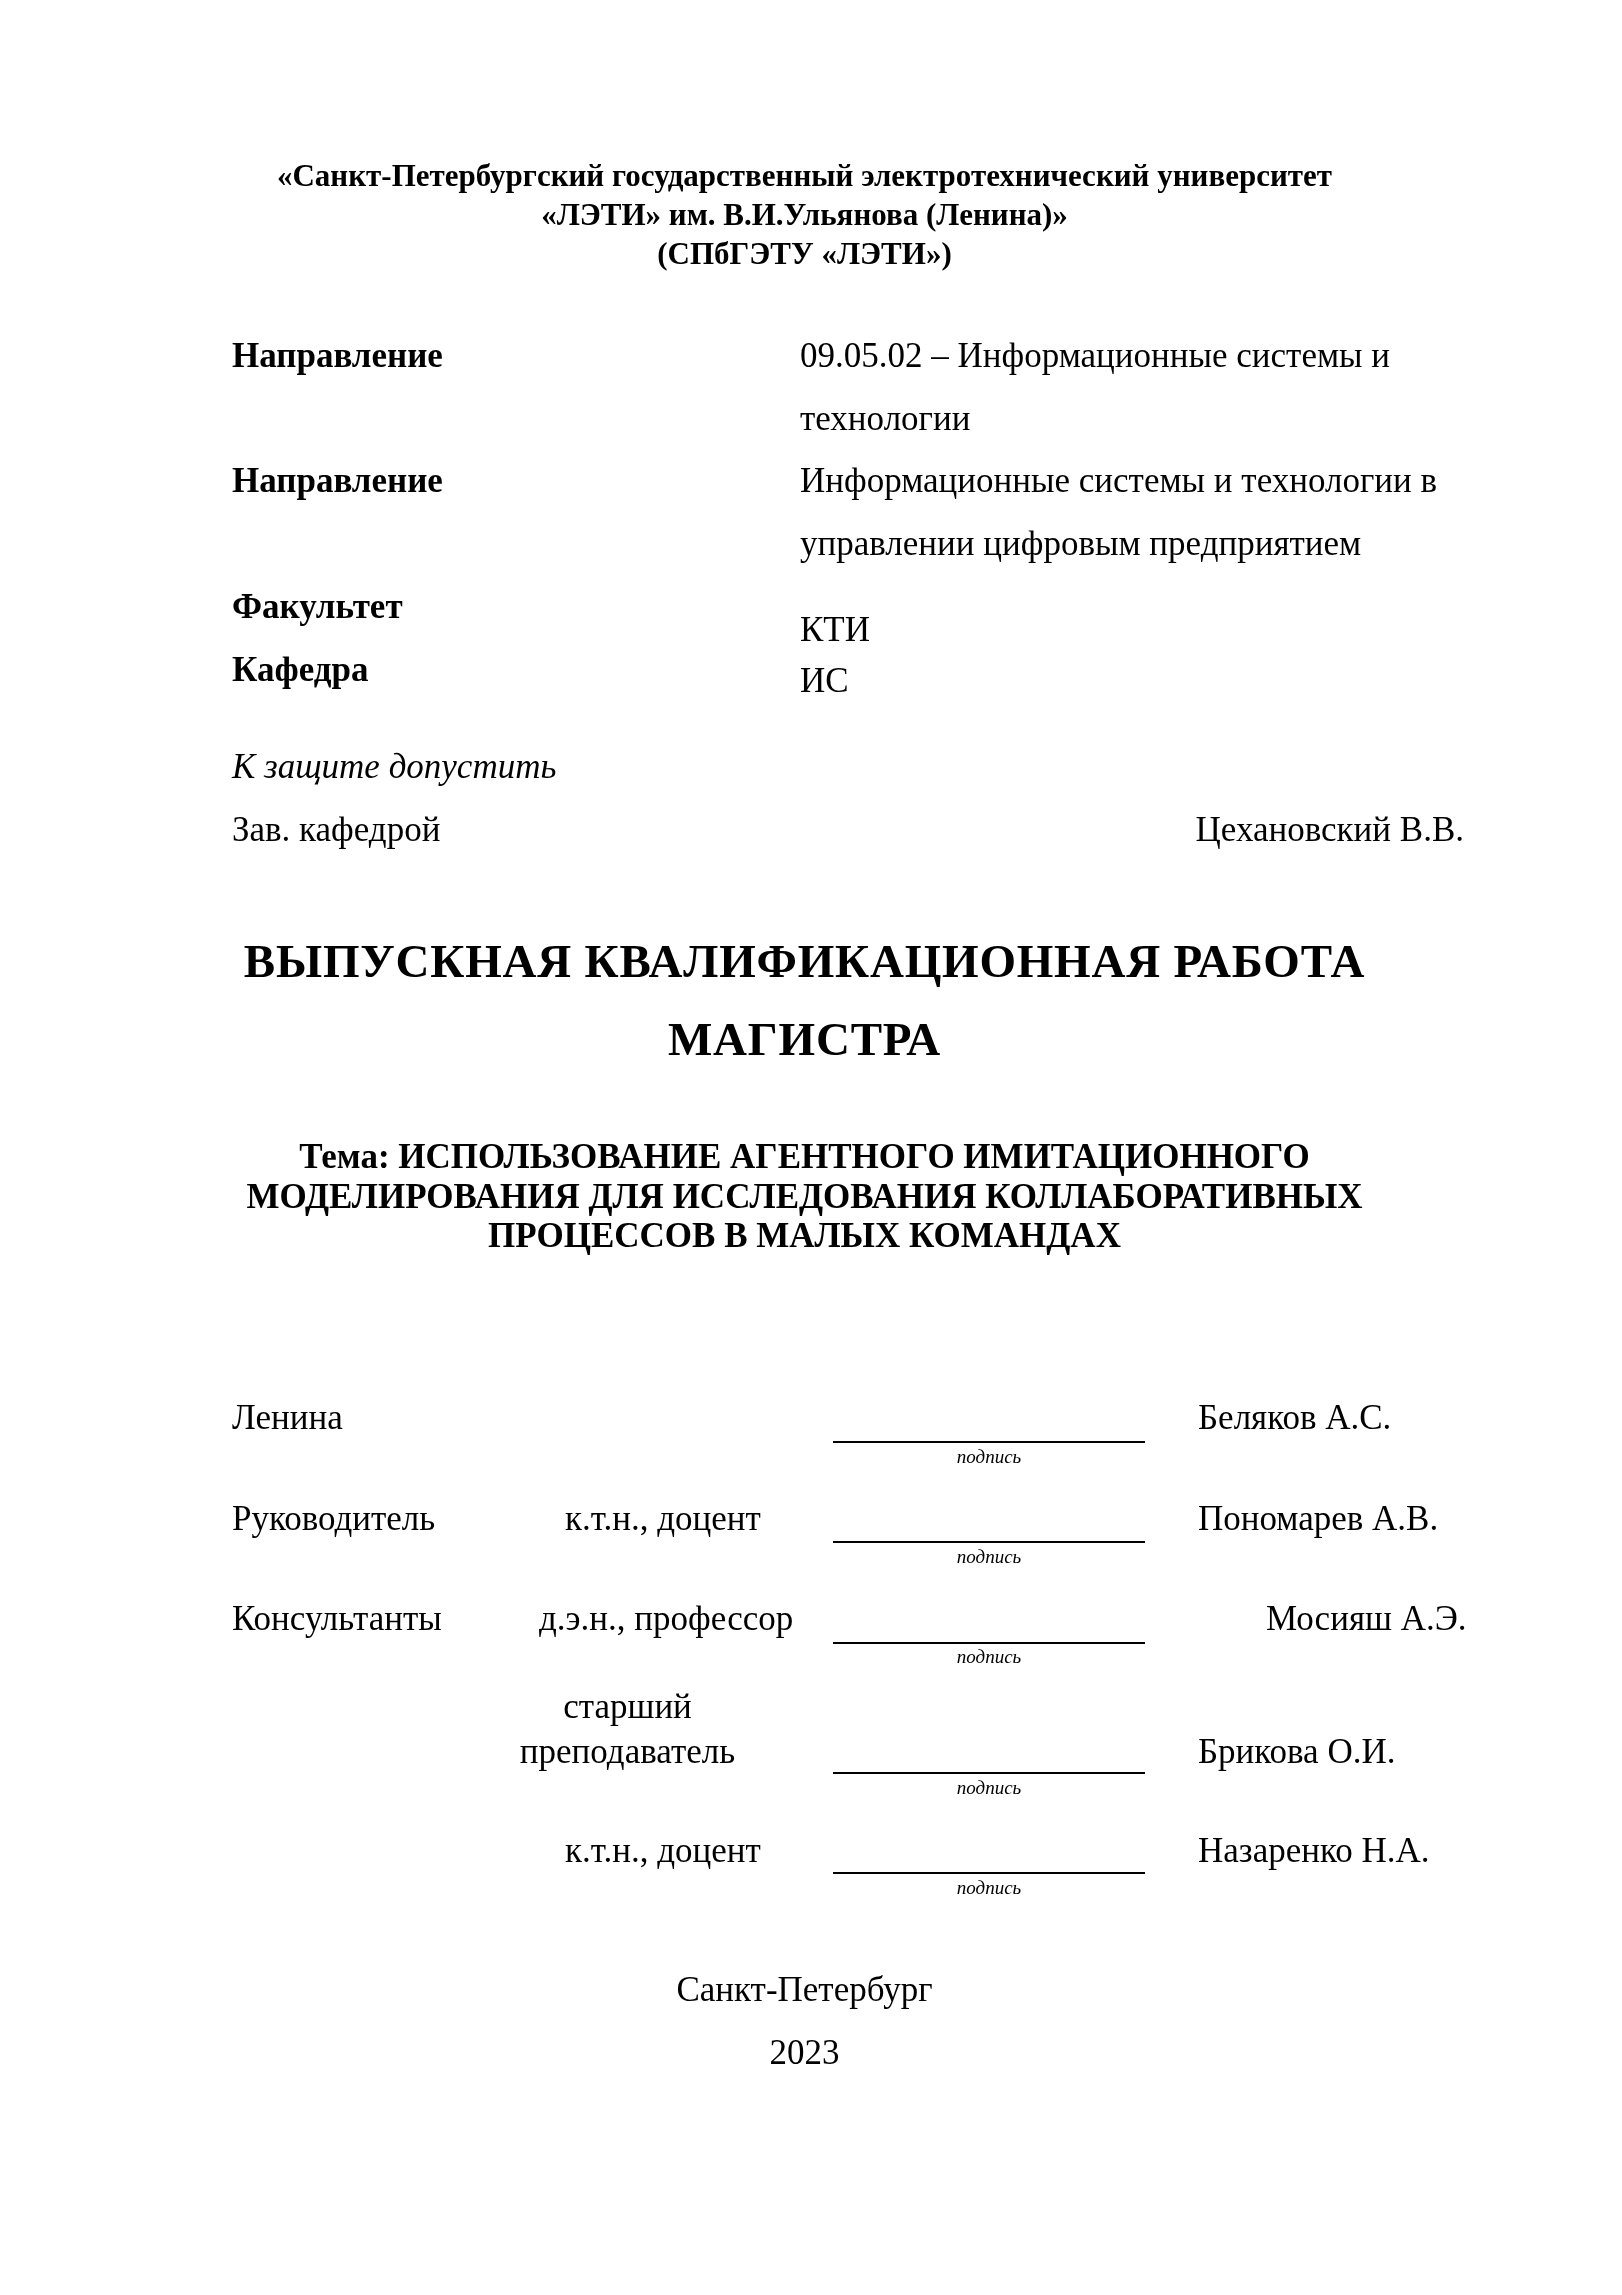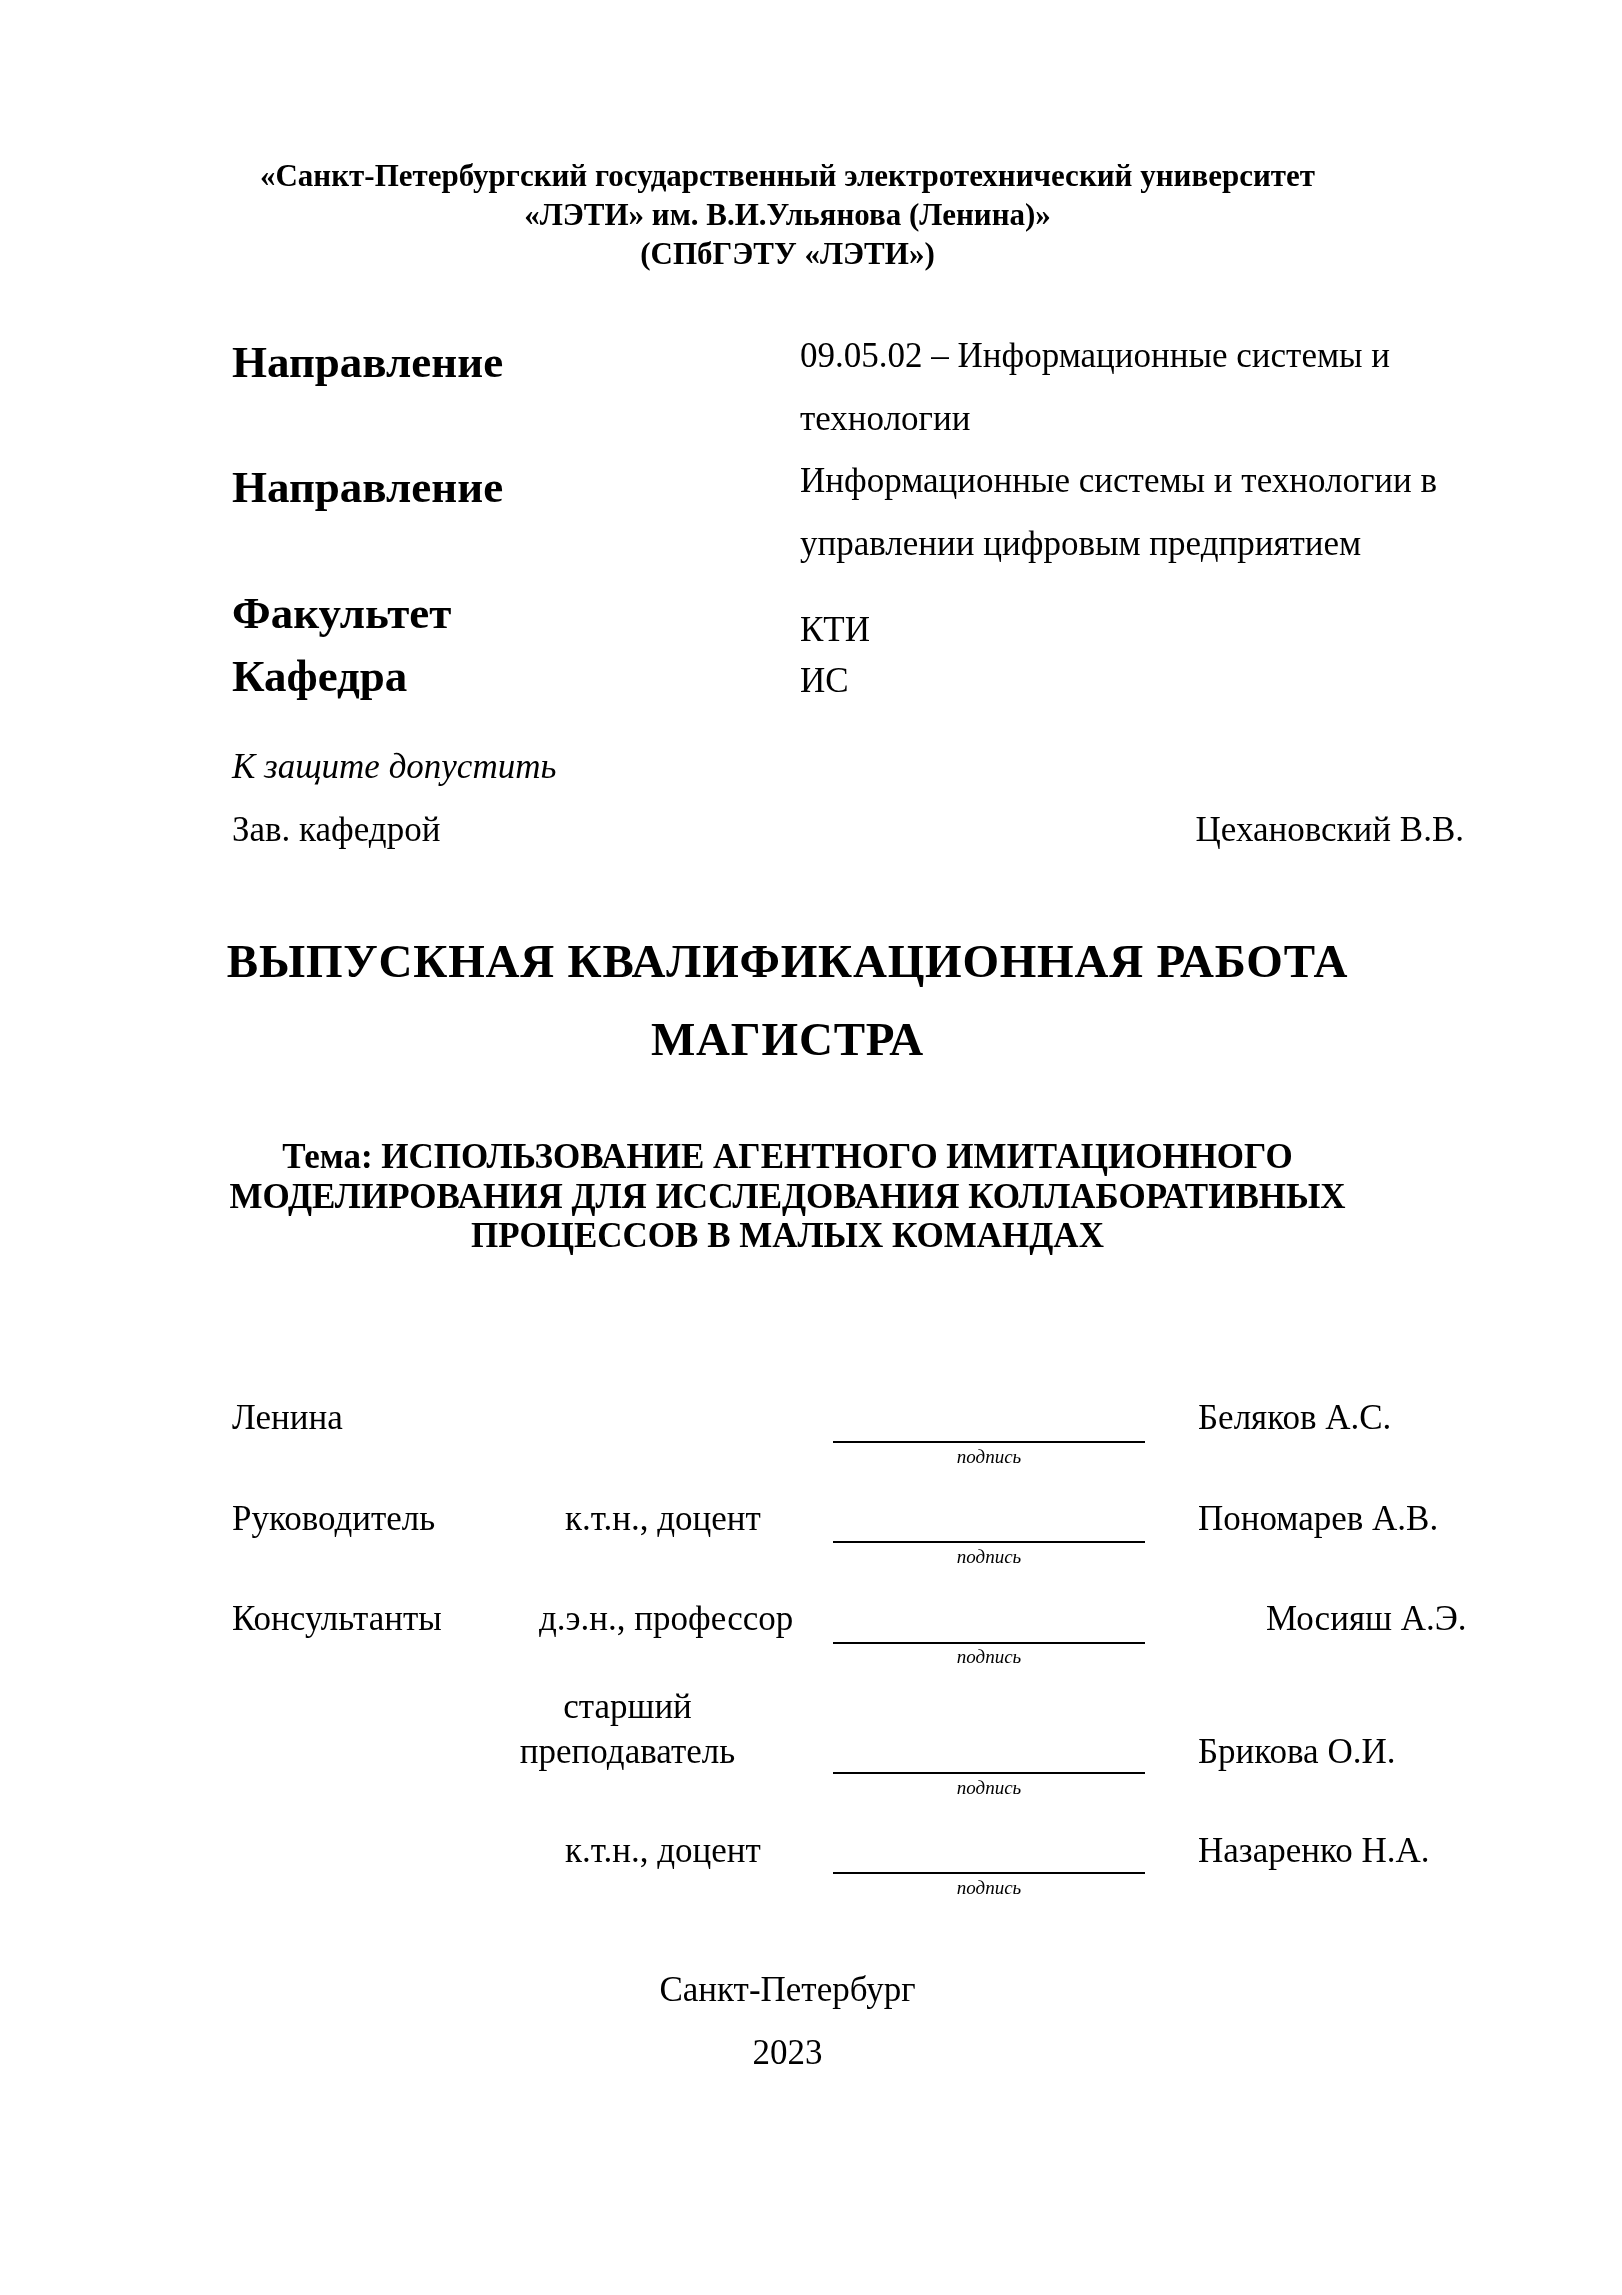--- a/index.html
+++ b/index.html
@@ -1,21 +1,21 @@
 <!DOCTYPE html>
 <html style="font-size:12.6px"><head>
 <meta charset="utf-8">
 <style>
   html, body { margin:0; padding:0; background:#ffffff; }
   body { width:1623px; height:2295px; position:relative; overflow:hidden;
          font-family:"Liberation Serif", "DejaVu Serif", serif; color:#000; }
   .abs { position:absolute; white-space:nowrap; }
-  .center { left:0; width:1575px; text-align:center; }
+  .center { left:0; width:1575px; text-align:center;padding-left:17px; }
   .hdr { font-weight:bold; font-size:31px; line-height:38px; }
-  .lbl { font-weight:bold; font-size:45px; left:232px; }
+  .lbl { font-weight:bold; font-size:35px; left:232px; }
   .val { font-size:35px; left:800px; }
   .reg { font-size:35px; }
   .ital { font-style:italic; font-size:35px; }
   .title { font-weight:bold; font-size:47px; letter-spacing:0.8px; }
   .theme { font-weight:bold; font-size:35px; line-height:41px; }
   .sigline { position:absolute; left:833px; width:312px; height:2.4px; background:#000; }
   .sigcap { position:absolute; left:833px; width:312px; text-align:center;
             font-style:italic; font-size:19px; }
 </style>
 </head>

